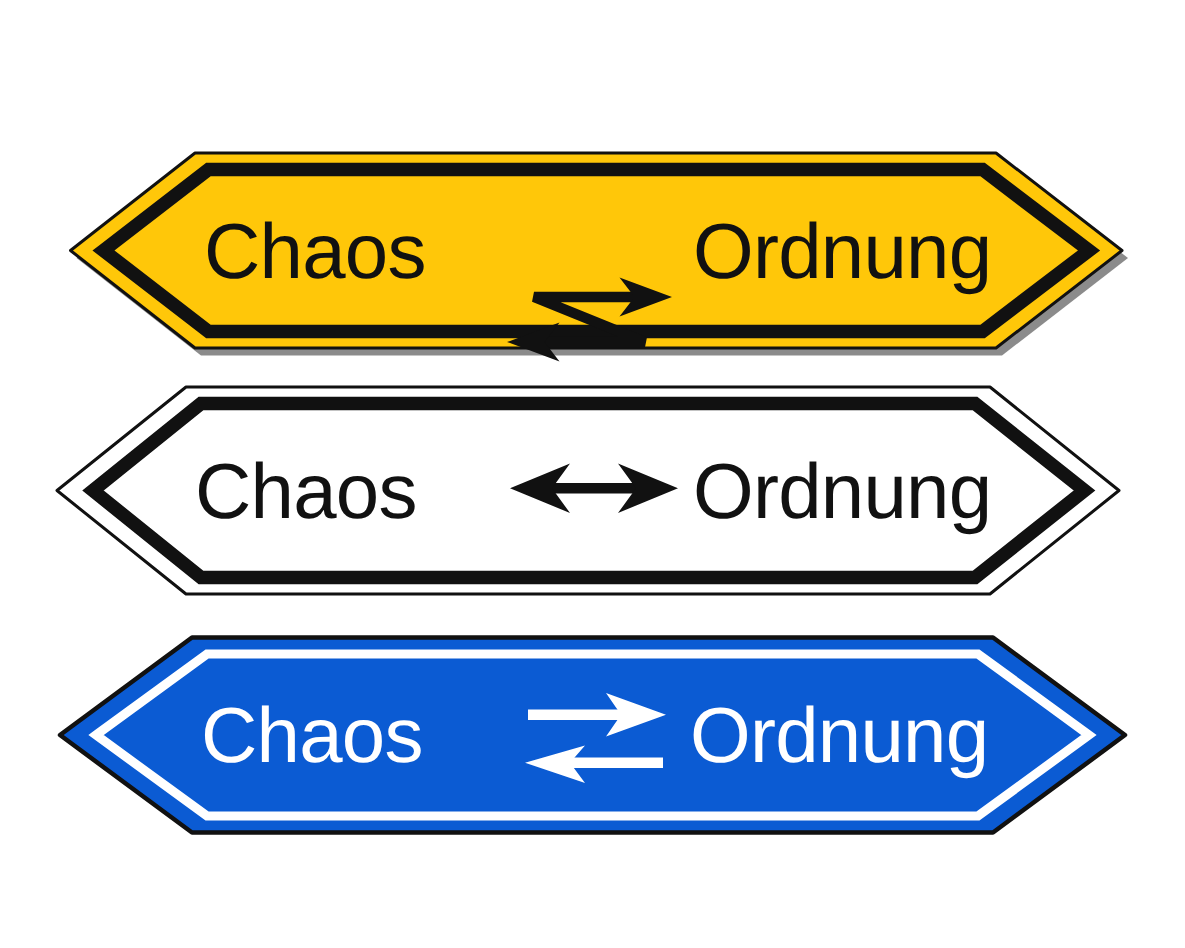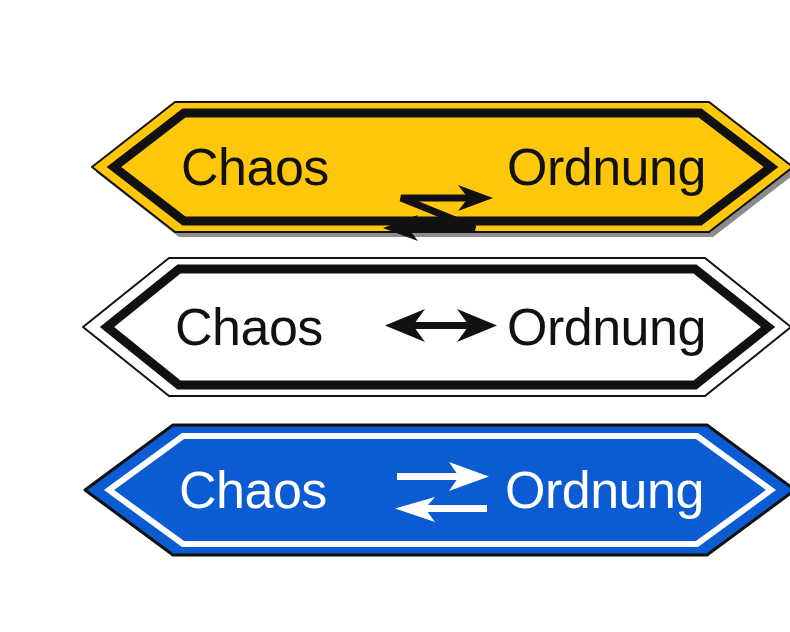--- a/index.html
+++ b/index.html
@@ -18,21 +18,20 @@
   #stage {
     position: relative;
     width: 790px;
     height: 632px;
     background: #ffffff;
   }
   .sign-wrap {
     position: absolute;
     left: 0;
     width: 696px;
-    margin-left: 45px;
   }
   #sign-yellow-wrap { top: 80px;  height: 170px; }
   #sign-white-wrap  { top: 245px; height: 160px; }
   #sign-blue-wrap   { top: 405px; height: 165px; }
 
   .sign-svg {
     display: block;
     width: 790px;
   }
   .sign-label {

